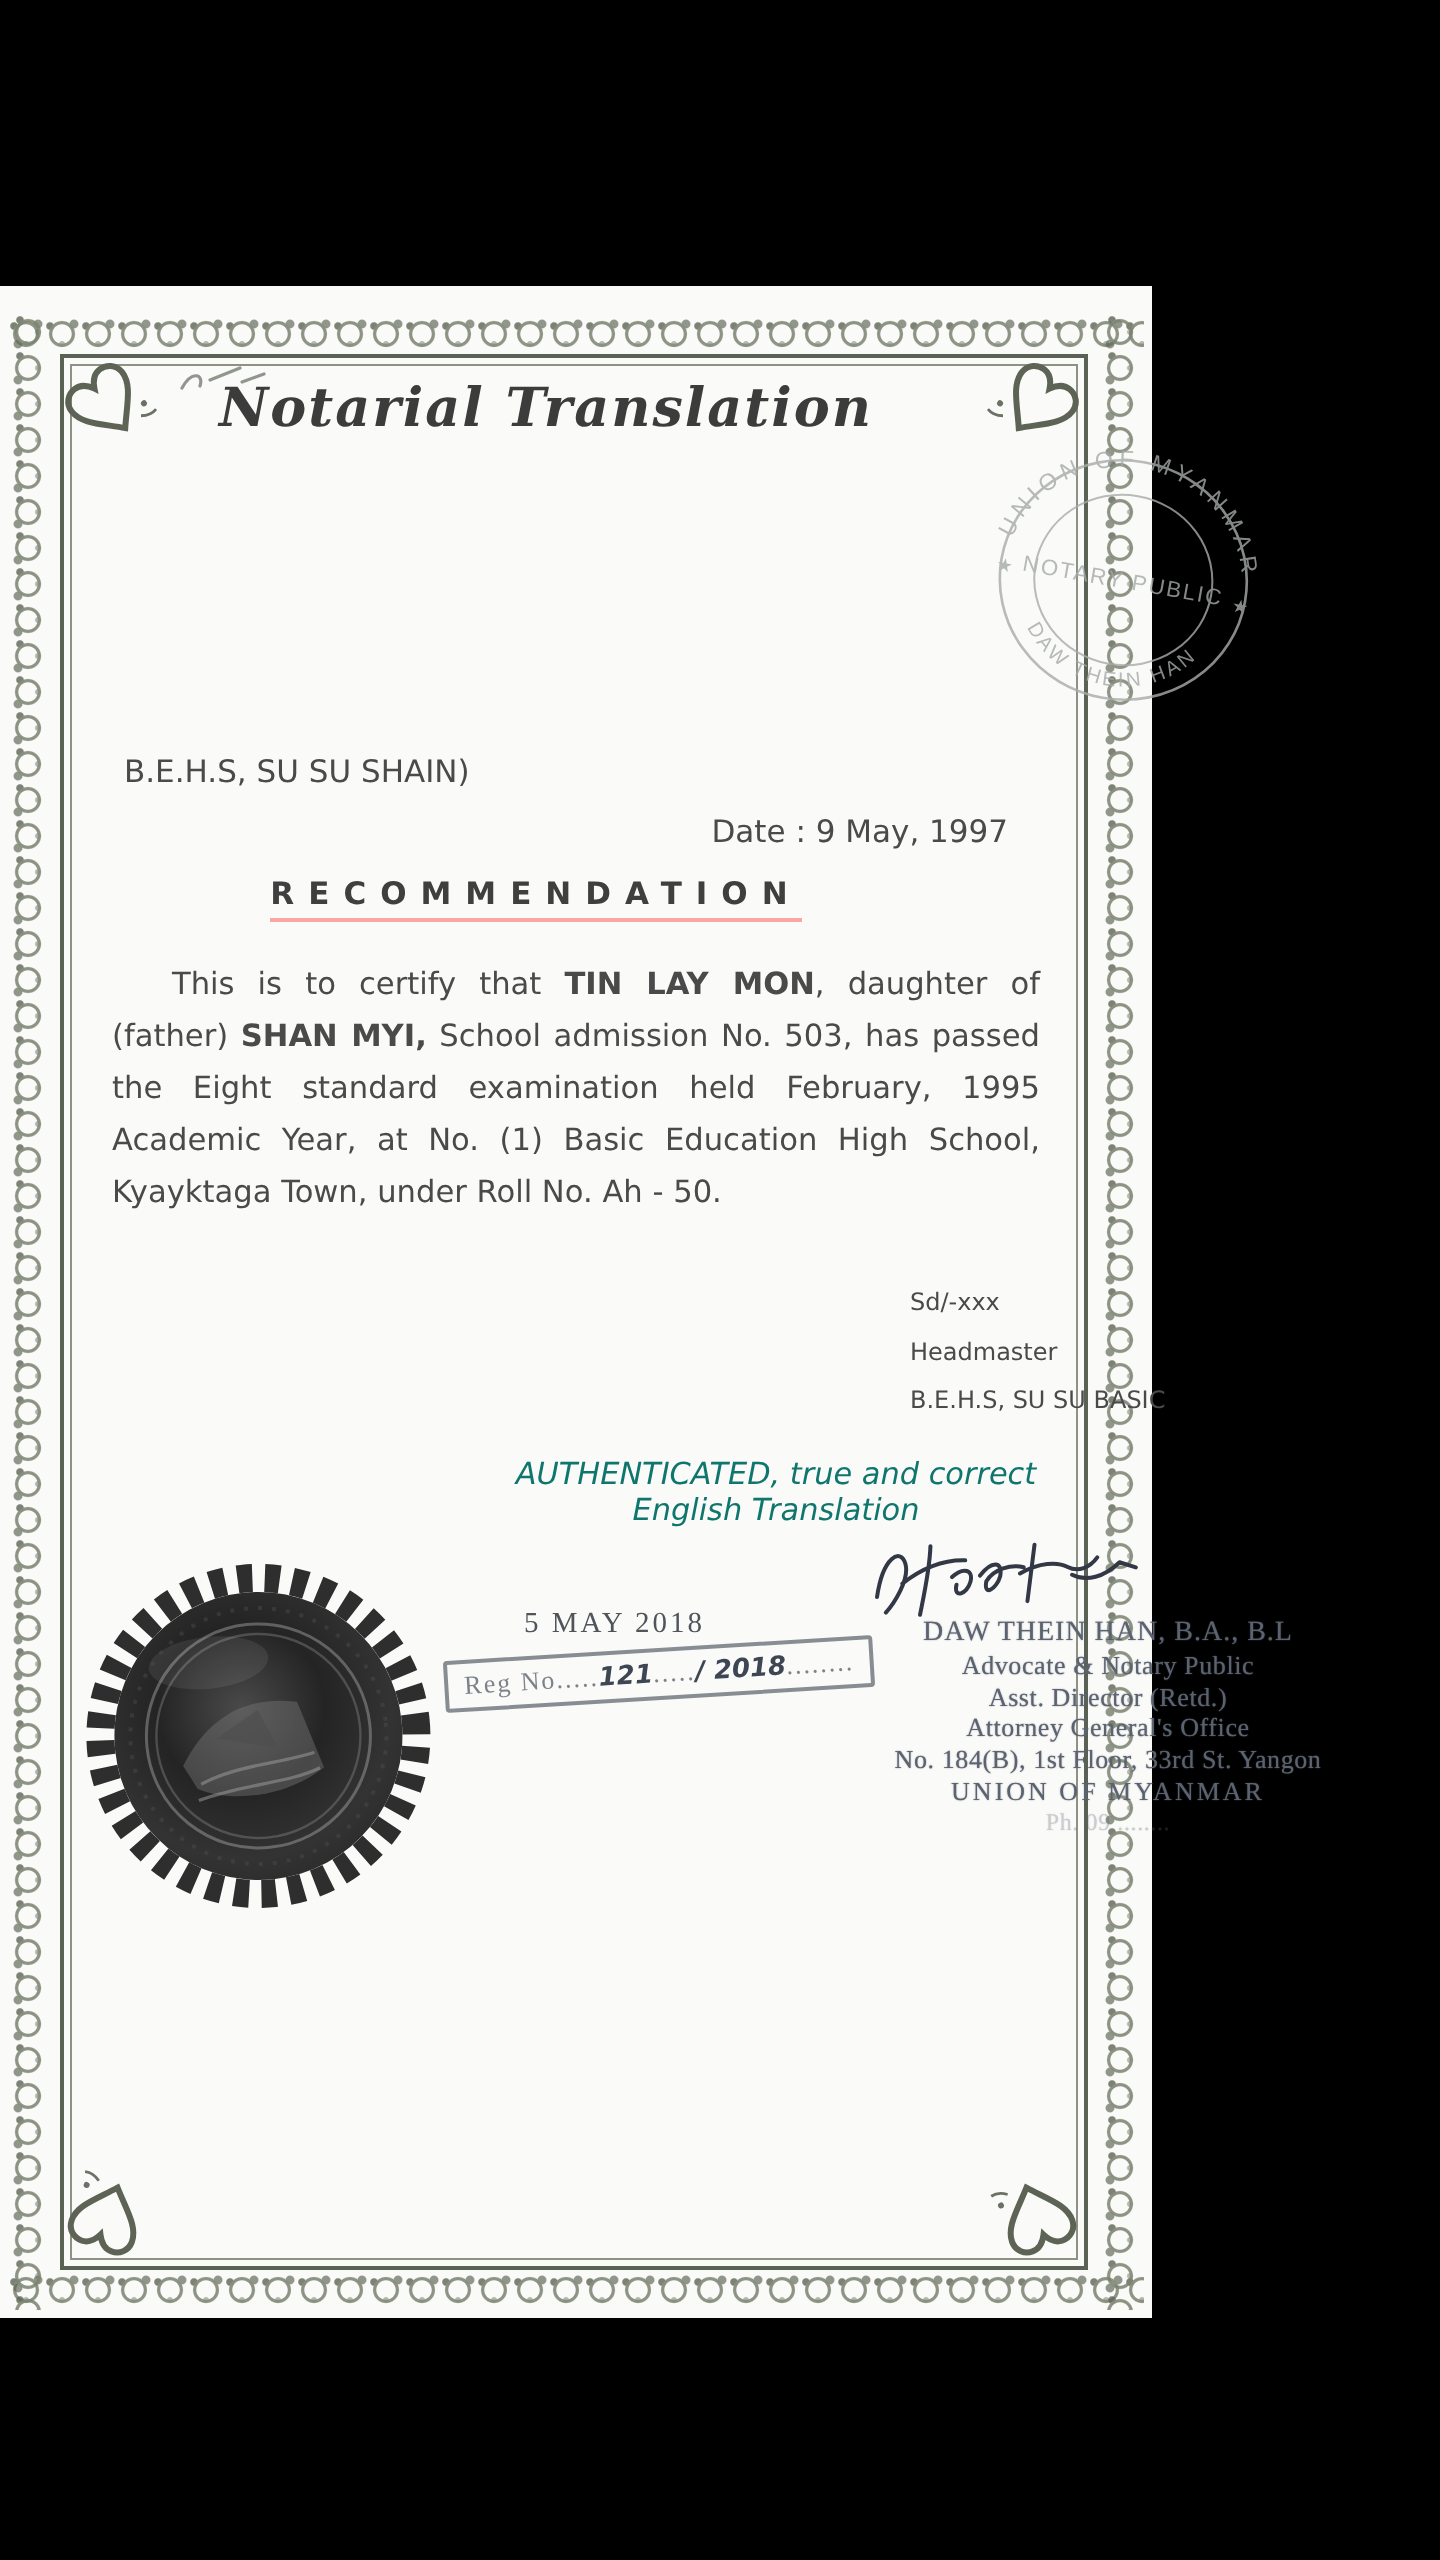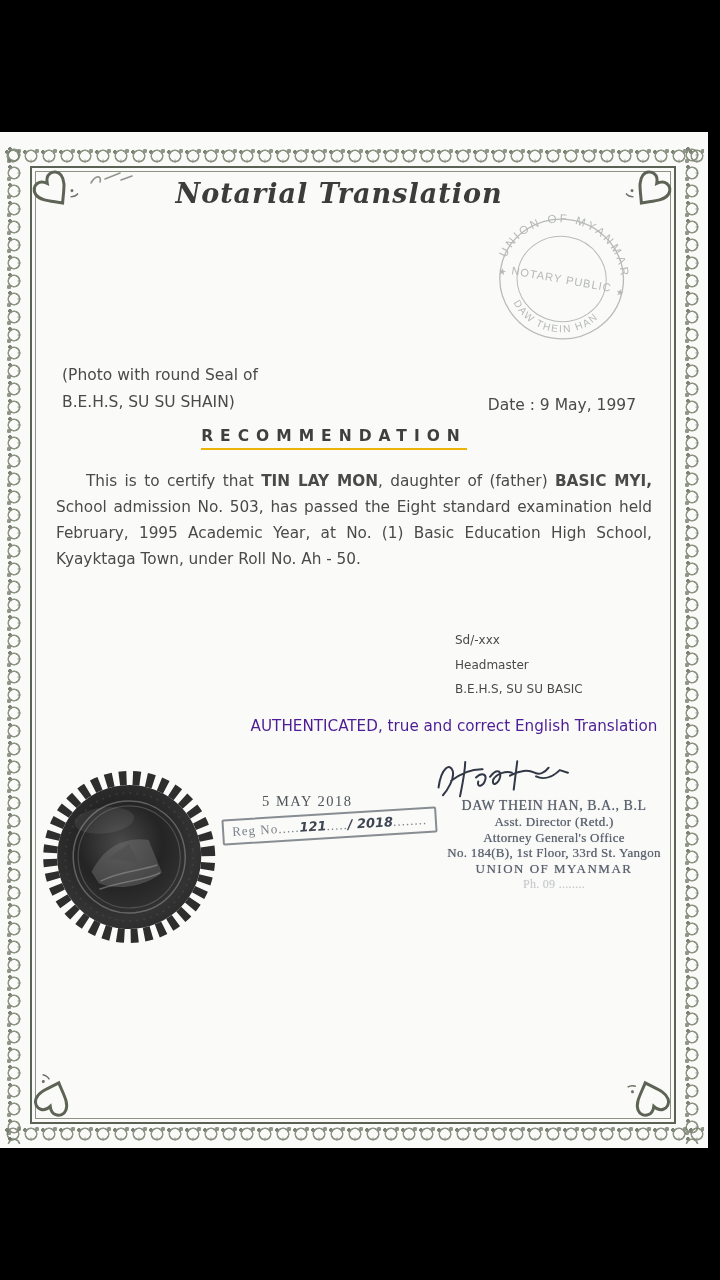--- a/index.html
+++ b/index.html
@@ -4,21 +4,21 @@
 <style>
   :root{
     --letterbox:#000000; --page-bg:#fafaf8; --border-dark:#5a6155; --border-light:#8d9384;
     --vine:#7b8371; --body-text:#4a4a4a; --serif-text:#414141; --stamp-gray:#a4a9a8;
     --notary-gray:#5c6370; --ink:#323845; --seal-dark:#2b2b2b;
   }
   *{margin:0;padding:0;box-sizing:border-box}
   html,body{background:#000;}
   body{font-family:"DejaVu Sans",sans-serif;}
   .screen{position:relative;width:720px;height:1280px;background:var(--letterbox);margin:0 auto;overflow:hidden;}
-  .page{position:absolute;left:0;top:132px;width:708px;height:1016px;background:var(--page-bg);}
+  .page{position:absolute;left:0;top:143px;width:576px;height:1016px;background:var(--page-bg);}
 
   
   .orn{position:absolute;opacity:.9;}
   .orn-h{height:20px;left:4px;right:4px;
     background-image:
       radial-gradient(circle at 9px 10px, rgba(123,131,113,0) 4.6px, rgba(123,131,113,.95) 5.1px, rgba(123,131,113,.95) 6.2px, rgba(0,0,0,0) 6.8px),
       radial-gradient(circle at 3px 6px, rgba(95,103,88,.9) 1.6px, rgba(0,0,0,0) 2.2px),
       radial-gradient(circle at 15px 5px, rgba(95,103,88,.75) 1.9px, rgba(0,0,0,0) 2.5px),
       radial-gradient(circle at 9px 15px, rgba(95,103,88,.5) 1.2px, rgba(0,0,0,0) 1.8px);
     background-size:18px 20px;background-repeat:repeat-x;}
@@ -50,32 +50,32 @@
     color:var(--serif-text);letter-spacing:1px;}
 
   .round-seal{position:absolute;left:486px;top:74px;width:152px;height:142px;opacity:.8;transform:rotate(10deg);}
   .round-seal text{font-family:"Liberation Sans",sans-serif;fill:var(--stamp-gray);}
 
   .photo-note{position:absolute;left:62px;top:230px;font-size:15.5px;line-height:27px;color:var(--body-text);}
   .date-line{position:absolute;right:72px;top:264px;font-size:15.5px;color:var(--body-text);}
 
   .heading{position:absolute;top:294px;left:0;right:40px;text-align:center;}
   .heading span{display:inline-block;font-weight:bold;font-size:15.5px;letter-spacing:7px;color:#3f3f3f;
-    border-bottom:2px solid #eab308;padding-bottom:3px;}
+    border-bottom:2px solid #fca5a5;padding-bottom:3px;}
 
   .bodytext{position:absolute;left:56px;right:56px;top:336px;font-size:15.3px;line-height:26px;
     color:var(--body-text);text-align:justify;}
   .bodytext p{text-indent:30px;}
   .bodytext .b{font-weight:bold;}
 
   .sign-block{position:absolute;left:455px;top:496px;width:230px;
     font-size:12px;line-height:24.5px;color:var(--body-text);}
 
   .auth-line{position:absolute;left:250px;right:50px;top:585px;text-align:center;
-    font-size:15.2px;color:#4c1d95;}
+    font-style:italic;font-size:15.2px;color:#0f766e;}
 
   .emboss{position:absolute;left:38px;top:628px;width:182px;height:190px;transform:rotate(-6deg);}
 
   .stamp-date{position:absolute;left:262px;top:661px;width:130px;
     font-family:"Liberation Serif",serif;font-size:14.5px;letter-spacing:1.5px;color:#4f555a;}
   .reg-box{position:absolute;left:222px;top:681px;transform:rotate(-3.5deg);
     border:2px solid #878d92;border-radius:2px;padding:3px 8px;font-size:13px;white-space:nowrap;}
   .reg-box .stamp{font-family:"Liberation Serif",serif;color:#7c838a;letter-spacing:1px;}
   .reg-box .ink{font-family:"DejaVu Sans",sans-serif;font-style:italic;font-weight:bold;color:#3d4652;}
 
@@ -145,31 +145,30 @@
       <path id="sealArcTop" d="M 18 88 A 59 57 0 1 1 132 88" fill="none"></path>
       <path id="sealArcBottom" d="M 28 96 A 52 50 0 0 0 122 96" fill="none"></path>
       <text font-size="11.5" letter-spacing="2.5"><textPath href="#sealArcTop" startOffset="50%" text-anchor="middle">UNION OF MYANMAR</textPath></text>
       <text font-size="10" letter-spacing="1.5"><textPath href="#sealArcBottom" startOffset="50%" text-anchor="middle">DAW THEIN HAN</textPath></text>
       <text x="75" y="76" text-anchor="middle" font-size="11" letter-spacing="1">NOTARY PUBLIC</text>
       <text x="12" y="78" font-size="9">★</text>
       <text x="130" y="78" font-size="9">★</text>
     </svg>
 
     <div class="photo-note">
-      <div>(Photo with round Seal of</div>
       <div>B.E.H.S, SU SU SHAIN)</div>
     </div>
     <div class="date-line">Date : 9 May, 1997</div>
 
     <div class="heading">
       <span>RECOMMENDATION</span>
     </div>
 
     <div class="bodytext">
-      <p><span>This is to certify that </span><span class="b">TIN LAY MON</span><span>, daughter of (father) </span><span class="b">BASIC MYI,</span><span> School admission No. 503, has passed the Eight standard examination held February, 1995 Academic Year, at No. (1) Basic Education High School, Kyayktaga Town, under Roll No. Ah - 50.</span></p>
+      <p><span>This is to certify that </span><span class="b">TIN LAY MON</span><span>, daughter of (father) </span><span class="b">SHAN MYI,</span><span> School admission No. 503, has passed the Eight standard examination held February, 1995 Academic Year, at No. (1) Basic Education High School, Kyayktaga Town, under Roll No. Ah - 50.</span></p>
     </div>
 
     <div class="sign-block">
       <div>Sd/-xxx</div>
       <div>Headmaster</div>
       <div>B.E.H.S, SU SU BASIC</div>
     </div>
 
     <div class="auth-line">AUTHENTICATED, true and correct English Translation</div>
 
@@ -195,20 +194,21 @@
 
     <div class="stamp-date">5 MAY 2018</div>
     <div class="reg-box"><span class="stamp">Reg No.....</span><span class="ink">121</span><span class="stamp">.....</span><span class="ink">/ 2018</span><span class="stamp">........</span></div>
 
     <svg class="signature" viewBox="0 0 150 48">
       <path d="M8 32 C12 12 21 8 23 16 C25 24 16 36 12 40 M21 26 C31 19 41 15 53 16 M36 8 C35 20 31 34 29 42 M46 24 C52 19 57 21 55 27 C53 33 46 35 48 28 M60 24 C66 17 72 17 70 25 C68 31 61 35 63 27 C67 21 76 19 82 21 M88 10 L83 38 M80 24 C90 19 99 19 104 22 C109 25 115 23 119 18 M106 26 C113 30 122 28 130 21 L138 24" fill="none" stroke="#323845" stroke-width="2" stroke-linecap="round" stroke-linejoin="round"></path>
     </svg>
 
     <div class="notary-block">
       <div class="notary-name">DAW THEIN HAN, B.A., B.L</div>
+      <div>Advocate &amp; Notary Public</div>
       <div>Asst. Director (Retd.)</div>
       <div>Attorney General's Office</div>
       <div>No. 184(B), 1st Floor, 33rd St. Yangon</div>
       <div class="notary-country">UNION OF MYANMAR</div>
       <div class="notary-faint">Ph. 09 ........</div>
     </div>
 
   </div>
 </div>
 

